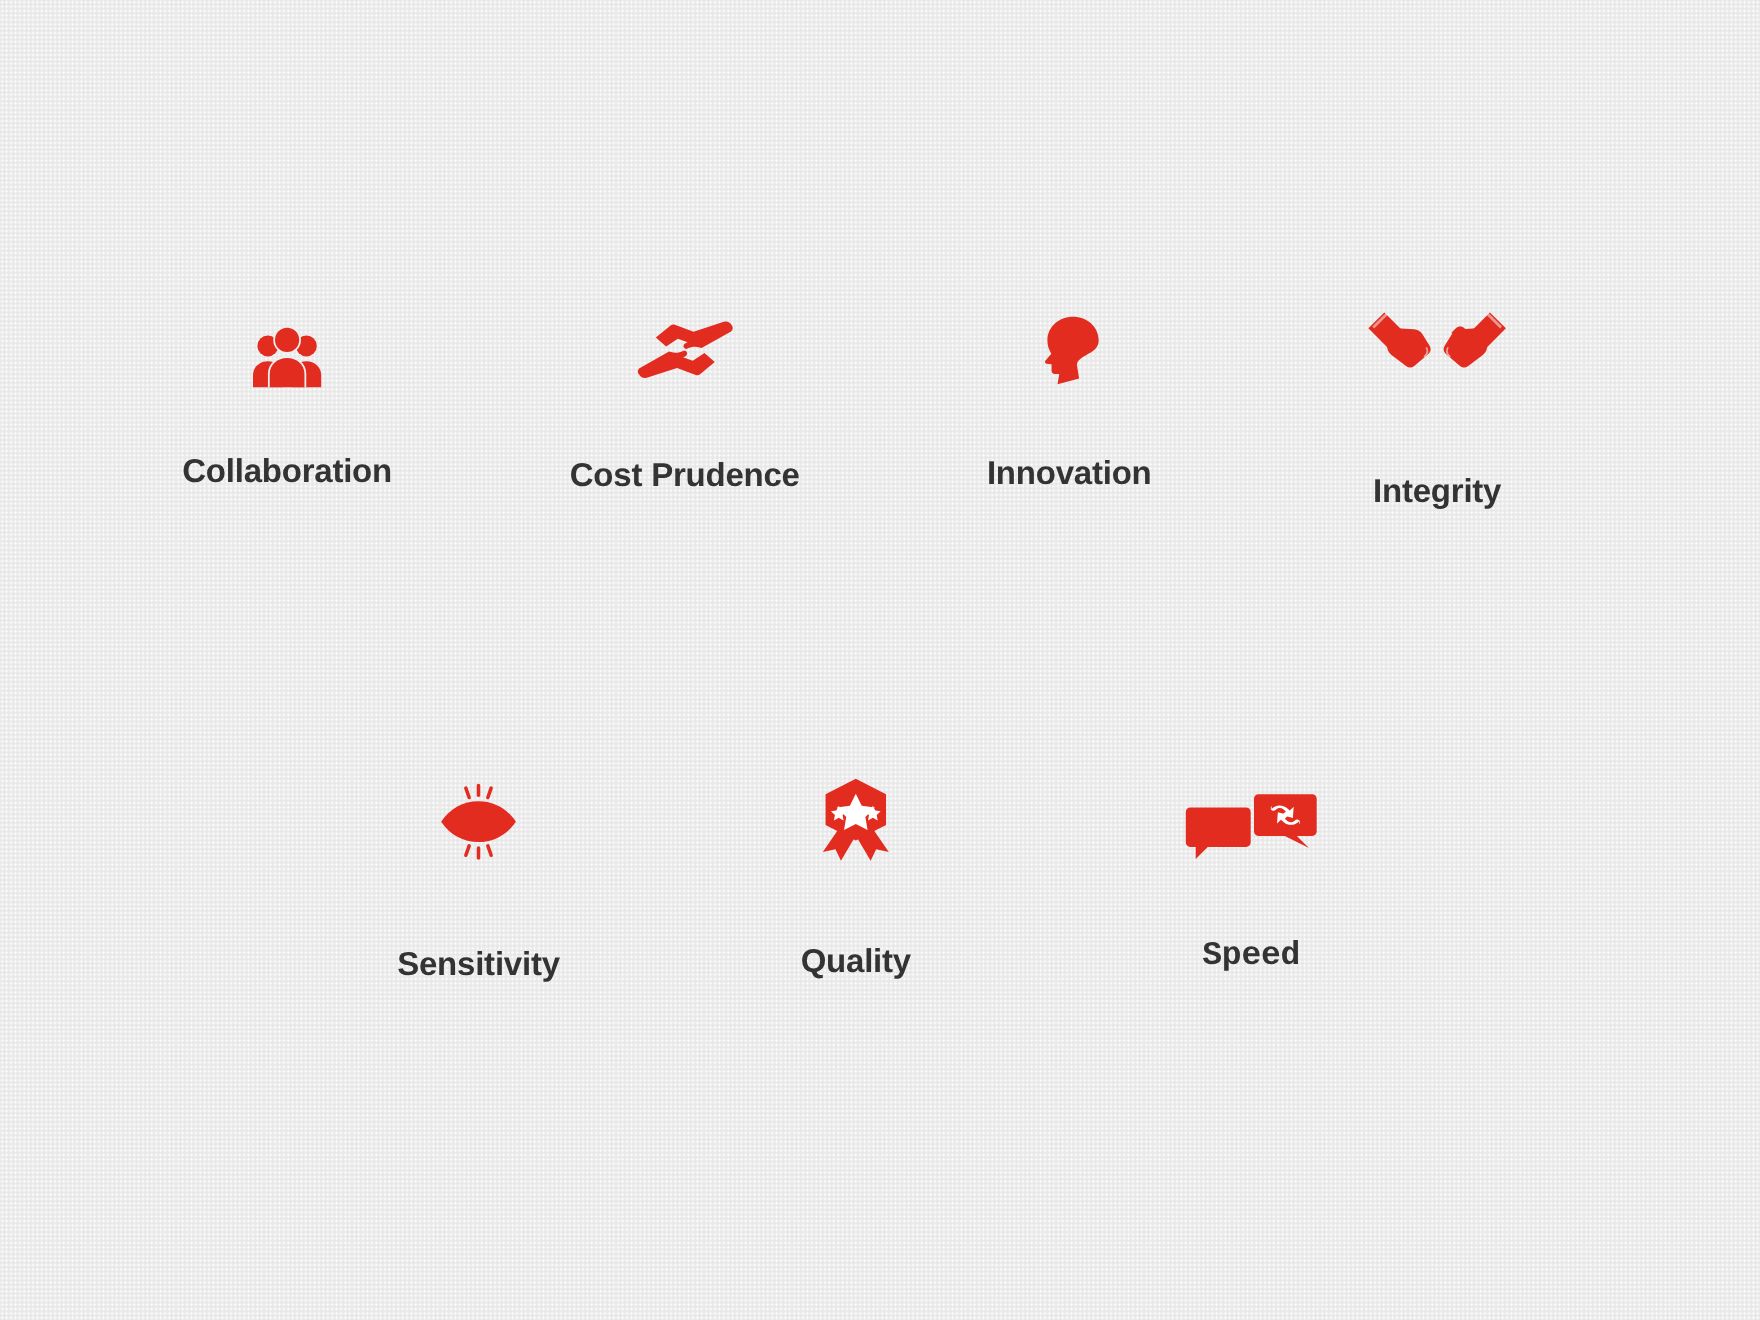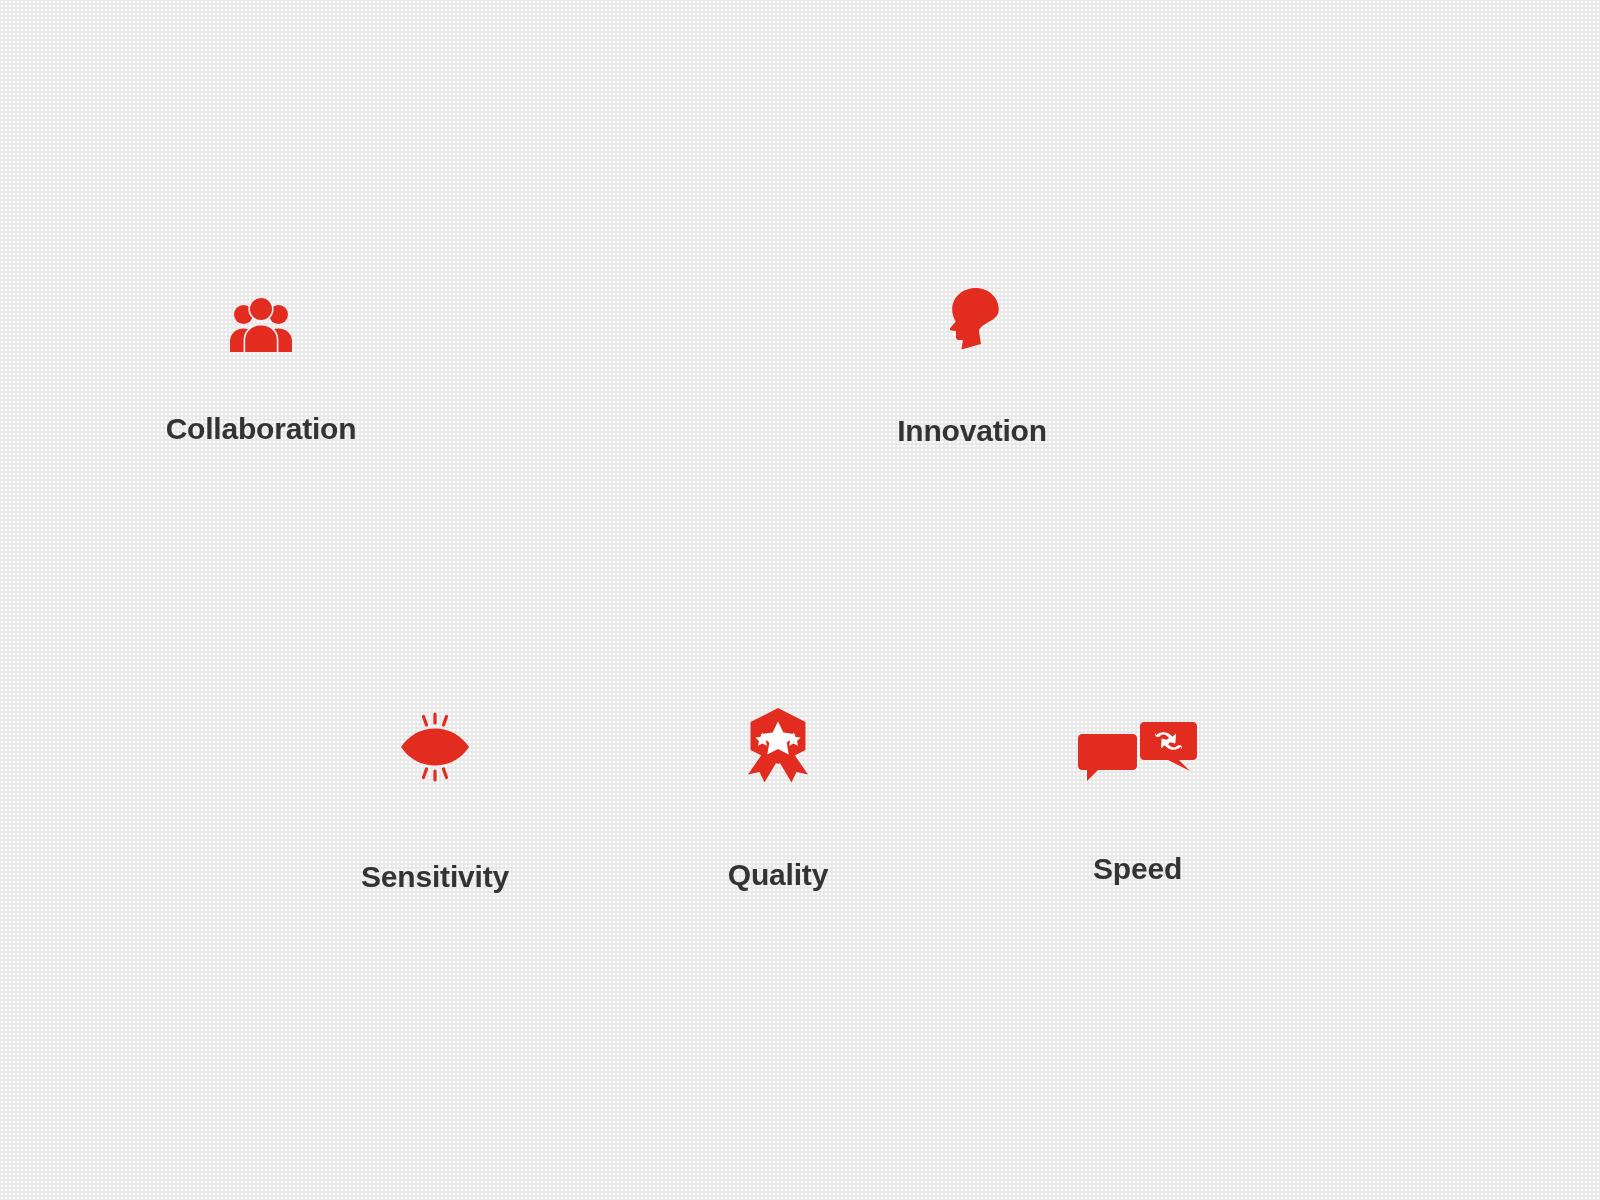--- a/index.html
+++ b/index.html
@@ -68,21 +68,21 @@
   .card-integrity { left: 1244px; top: 270px; width: 125px; }
   .card-integrity .value-label { margin-top: 84px; }
 
   
   .card-sensitivity { left: 359px; top: 714px; width: 152px; }
   .card-sensitivity .value-label { margin-top: 82px; }
 
   .card-quality { left: 726px; top: 708px; width: 104px; align-items: center; }
   .card-quality .value-label { margin-top: 78px; }
 
-  .card-speed { left: 1089px; top: 722px; width: 97px; }
+  .card-speed { left: 1089px; top: 722px; width: 97px; font-family: Liberation Mono, monospace; }
   .card-speed .value-label { margin-top: 72px; }
 </style>
 </head>
 <body>
 
 <div class="values-board">
 
   <div class="value-card card-collaboration">
     <span class="value-icon">
       <svg width="62" height="56" viewBox="0 0 62 56" fill="none" xmlns="http://www.w3.org/2000/svg">
@@ -95,30 +95,62 @@
 
         <circle cx="31" cy="13" r="12.6" fill="#f0f0f0"></circle>
         <path d="M13.6 56V43.6c0-9.1 7.8-15.8 17.4-15.8s17.4 6.7 17.4 15.8V56H13.6z" fill="#f0f0f0"></path>
         <circle cx="31" cy="13" r="11" fill="#e32c20"></circle>
         <path d="M15.2 56V43.8c0-8.2 7.1-14.3 15.8-14.3s15.8 6.1 15.8 14.3V56H15.2z" fill="#e32c20"></path>
       </svg>
     </span>
     <span class="value-label">Collaboration</span>
   </div>
 
+  <div class="value-card card-cost-prudence">
+    <span class="value-icon">
+      <svg width="86" height="56" viewBox="0 0 86 56" fill="none" xmlns="http://www.w3.org/2000/svg">
+
+        <path d="M85 5.5c-1.2-2.6-4.2-3.8-7-2.9L50.5 11.5 33.5 5.2c-1.3-.5-2.8-.3-3.9.6L16.2 16.9l9.4 8.1 10.6-7 8.9 3.2c-1 .4-2 .9-2.8 1.5-1 .8-1.3 2.2-.6 3.3.7 1.1 2.1 1.5 3.3.9 3.4-1.7 7.3-2.1 11-1l1.8.5L83.4 12c2.5-.9 3.8-3.8 1.6-6.5z" fill="#e32c20"></path>
+
+        <path d="M1 50.5c1.2 2.6 4.2 3.8 7 2.9l27.5-8.9 17 6.3c1.3.5 2.8.3 3.9-.6l13.4-11.1-9.4-8.1-10.6 7-8.9-3.2c1-.4 2-.9 2.8-1.5 1-.8 1.3-2.2.6-3.3-.7-1.1-2.1-1.5-3.3-.9-3.4 1.7-7.3 2.1-11 1l-1.8-.5L2.6 44c-2.5.9-3.8 3.8-1.6 6.5z" fill="#e32c20"></path>
+      </svg>
+    </span>
+    <span class="value-label">Cost Prudence</span>
+  </div>
 
   <div class="value-card card-innovation">
     <span class="value-icon">
       <svg width="58" height="62" viewBox="0 0 58 62" fill="none" xmlns="http://www.w3.org/2000/svg">
         <path d="M32.5 0C19.6 0 9.2 9.2 9.2 21.6c0 4.4 1.3 8.4 3.5 11.9L7.3 40c-.8 1-.2 2.5 1.1 2.6l4.6.5v6.2c0 1.5 1.2 2.7 2.7 2.7h4.2l-1.5 9.4 19.6-5.3-2-12.4c0-2.5 1.5-4.2 4-6.1C45.5 33.5 55.8 31 55.8 21.6 55.8 9.2 45.4 0 32.5 0z" fill="#e32c20"></path>
       </svg>
     </span>
     <span class="value-label">Innovation</span>
   </div>
 
+  <div class="value-card card-integrity">
+    <span class="value-icon">
+      <svg width="125" height="78" viewBox="0 0 125 78" fill="none" xmlns="http://www.w3.org/2000/svg">
+
+        <path d="M0 28.5 14.5 14l18 18-14.5 14.5L0 28.5z" fill="#e32c20"></path>
+        <path d="M3.5 26.8 16.2 14.1l1.8 1.8L5.3 28.6z" fill="#f0f0f0" opacity="0.55"></path>
+
+        <path d="M20.5 30.5c1.5-1.5 3.6-2.3 5.8-2.1l15 .9c3.3.2 6.3 1.9 8 4.7l6.5 10.6c1.3 2.2 1 5-.8 6.8L42 62.5c-2 2-5.2 2.2-7.5.5L21 52.7c-2.7-2-4.2-5.2-4-8.5l.5-8.2c.1-2.1.9-4.1 2.4-5.5h.6z" fill="#e32c20"></path>
+        <path d="M52.6 45.8c1.5 2.4 1.2 5.4-.8 7.4l-1.2 1.2" stroke="#f0f0f0" stroke-width="1.6" fill="none" opacity="0.6"></path>
+
+        <path d="M125 28.5 110.5 14l-18 18 14.5 14.5L125 28.5z" fill="#e32c20"></path>
+        <path d="M121.5 26.8 108.8 14.1l-1.8 1.8 12.7 12.7z" fill="#f0f0f0" opacity="0.55"></path>
+
+        <path d="M104.5 30.5c-1.5-1.5-3.6-2.3-5.8-2.1l-15 .9c-3.3.2-6.3 1.9-8 4.7l-6.5 10.6c-1.3 2.2-1 5 .8 6.8L83 62.5c2 2 5.2 2.2 7.5.5L104 52.7c2.7-2 4.2-5.2 4-8.5l-.5-8.2c-.1-2.1-.9-4.1-2.4-5.5h-.6z" fill="#e32c20"></path>
+
+        <path d="M79.5 28.5c2.2-2.2 5.7-2.2 7.9 0 2.2 2.2 2.2 5.7 0 7.9l-4 4-7.9-7.9 4-4z" fill="#e32c20"></path>
+        <path d="M72.4 45.8c-1.5 2.4-1.2 5.4.8 7.4l1.2 1.2" stroke="#f0f0f0" stroke-width="1.6" fill="none" opacity="0.6"></path>
+      </svg>
+    </span>
+    <span class="value-label">Integrity</span>
+  </div>
 
   <div class="value-card card-sensitivity">
     <span class="value-icon">
       <svg width="72" height="66" viewBox="0 0 72 66" fill="none" xmlns="http://www.w3.org/2000/svg">
 
         <path d="M24.5 2.5 27.5 11" stroke="#e32c20" stroke-width="3.2" stroke-linecap="round"></path>
         <path d="M36 0v9" stroke="#e32c20" stroke-width="3.2" stroke-linecap="round"></path>
         <path d="M47.5 2.5 44.5 11" stroke="#e32c20" stroke-width="3.2" stroke-linecap="round"></path>
 
         <path d="M2 33c8-11.8 20-18.5 34-18.5S62 21.2 70 33c-8 11.8-20 18.5-34 18.5S10 44.8 2 33z" fill="#e32c20"></path>

